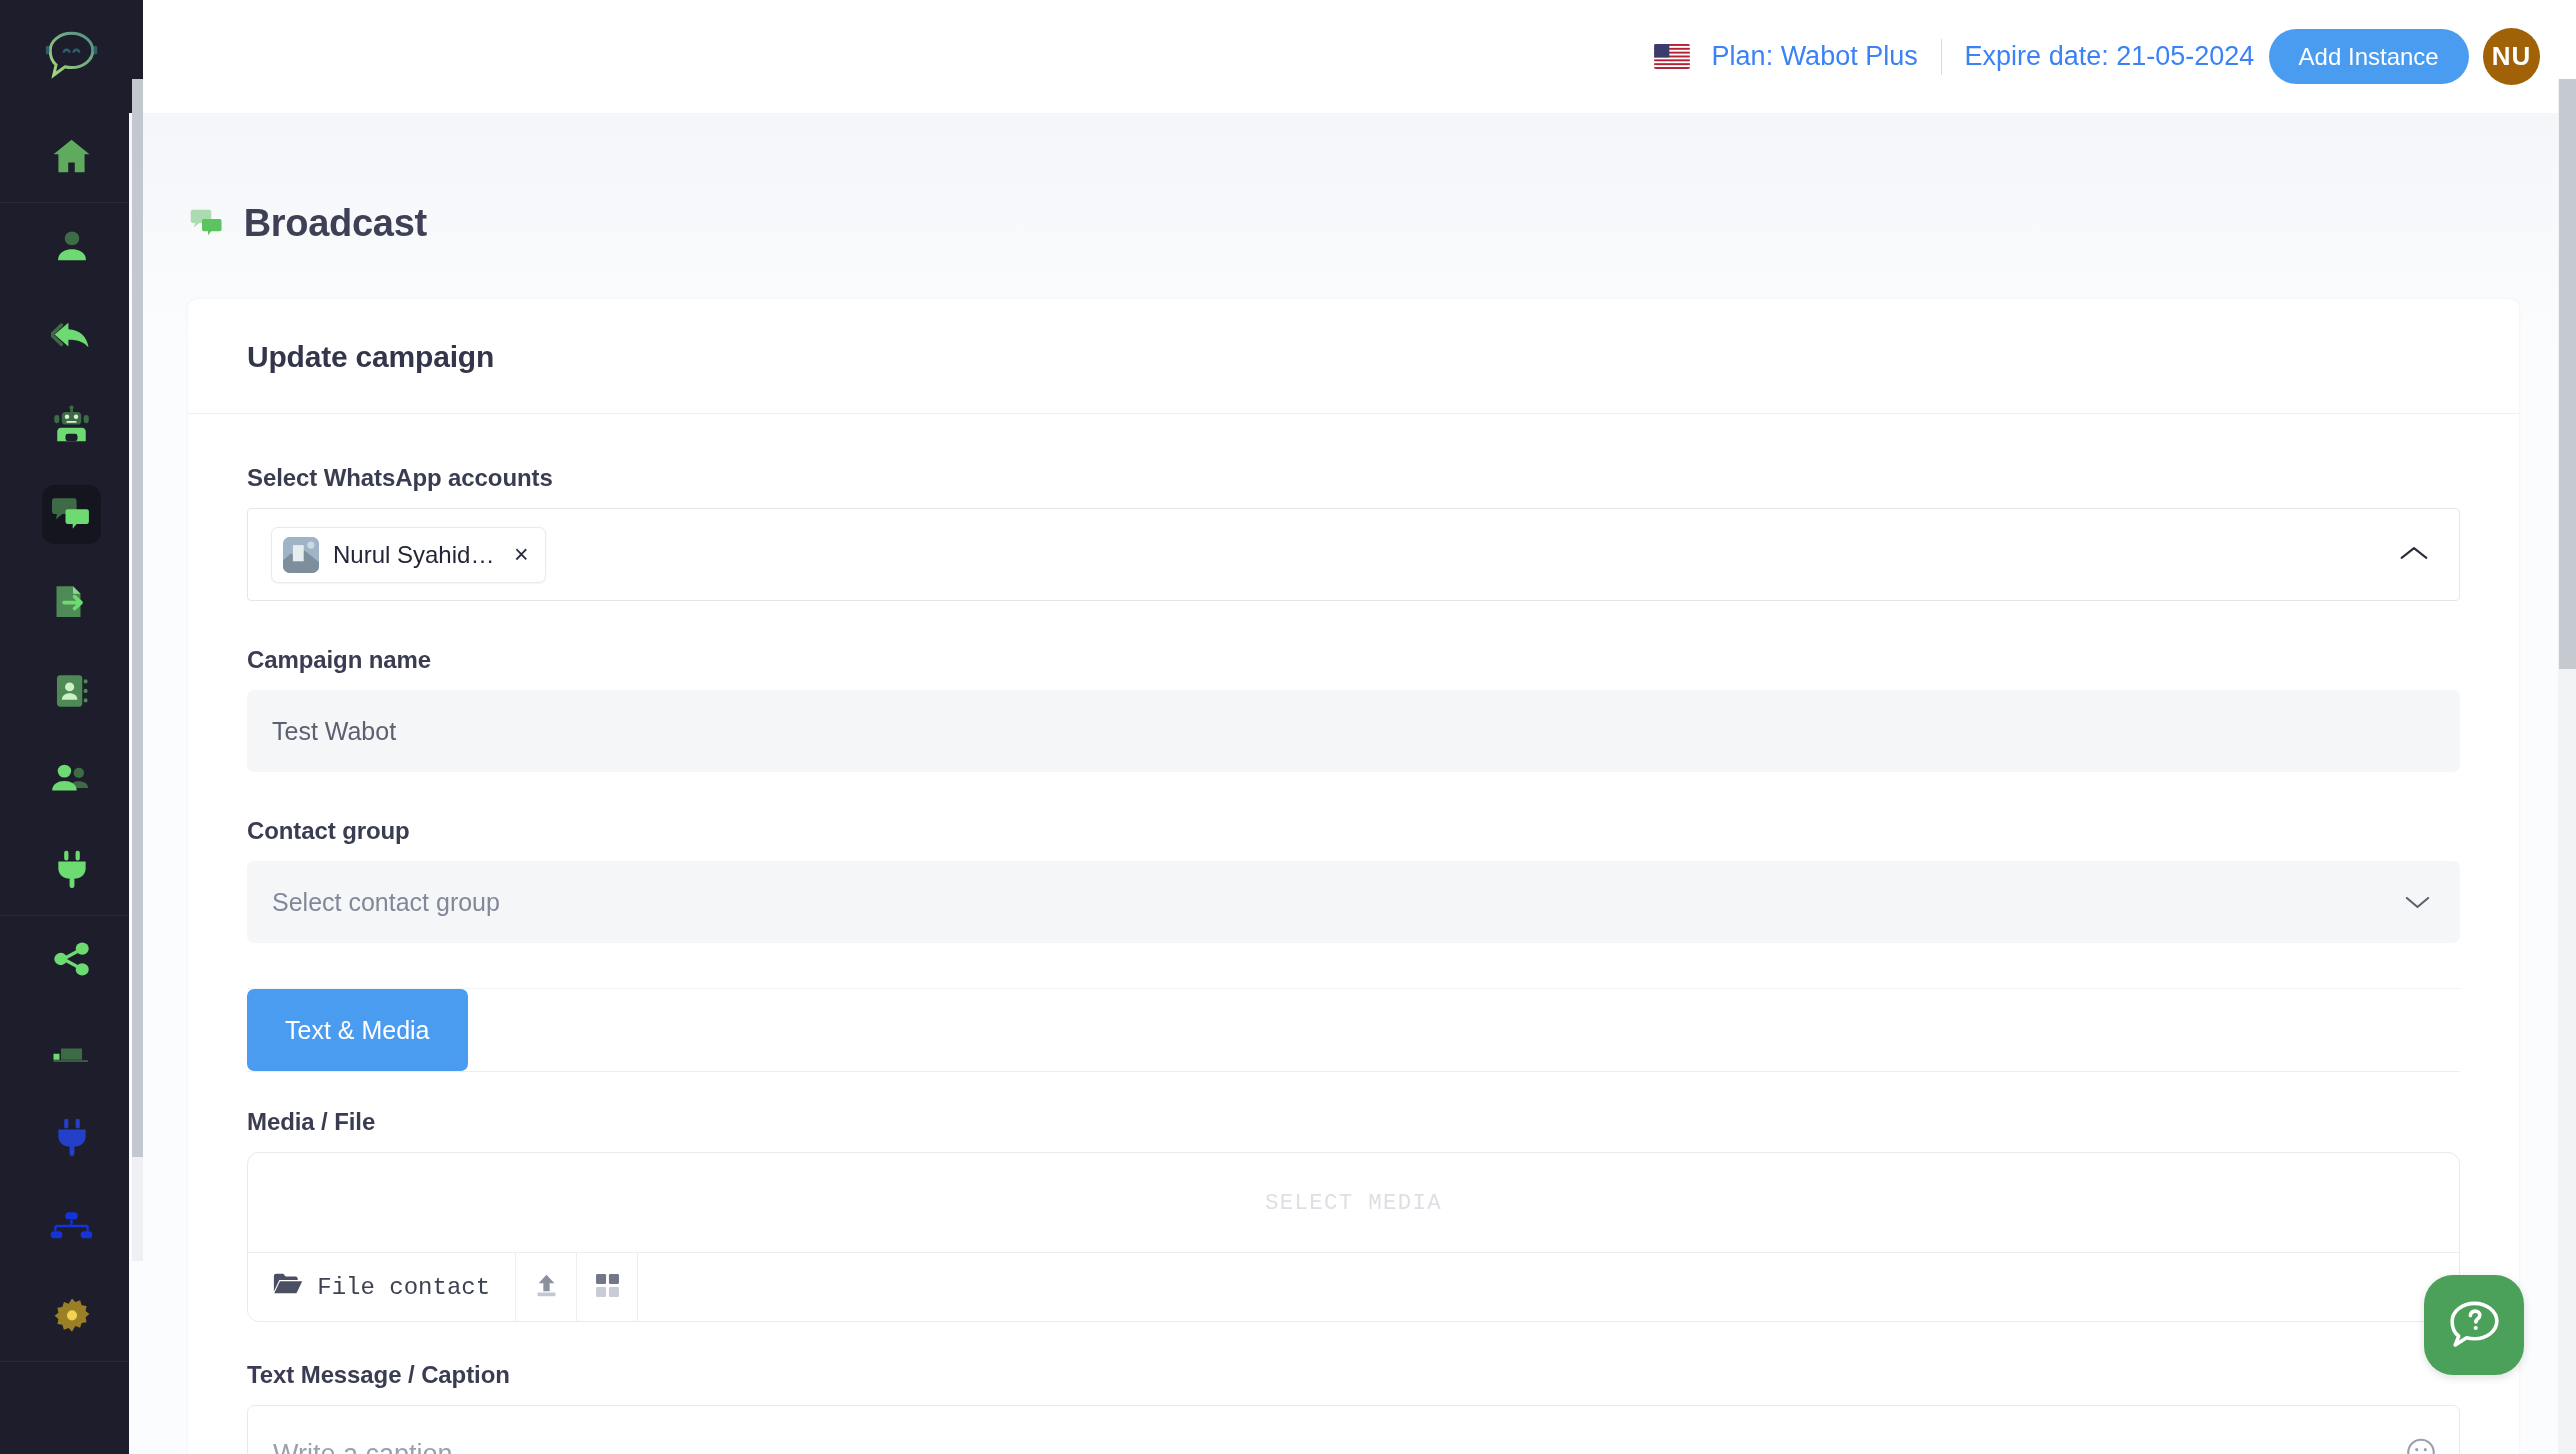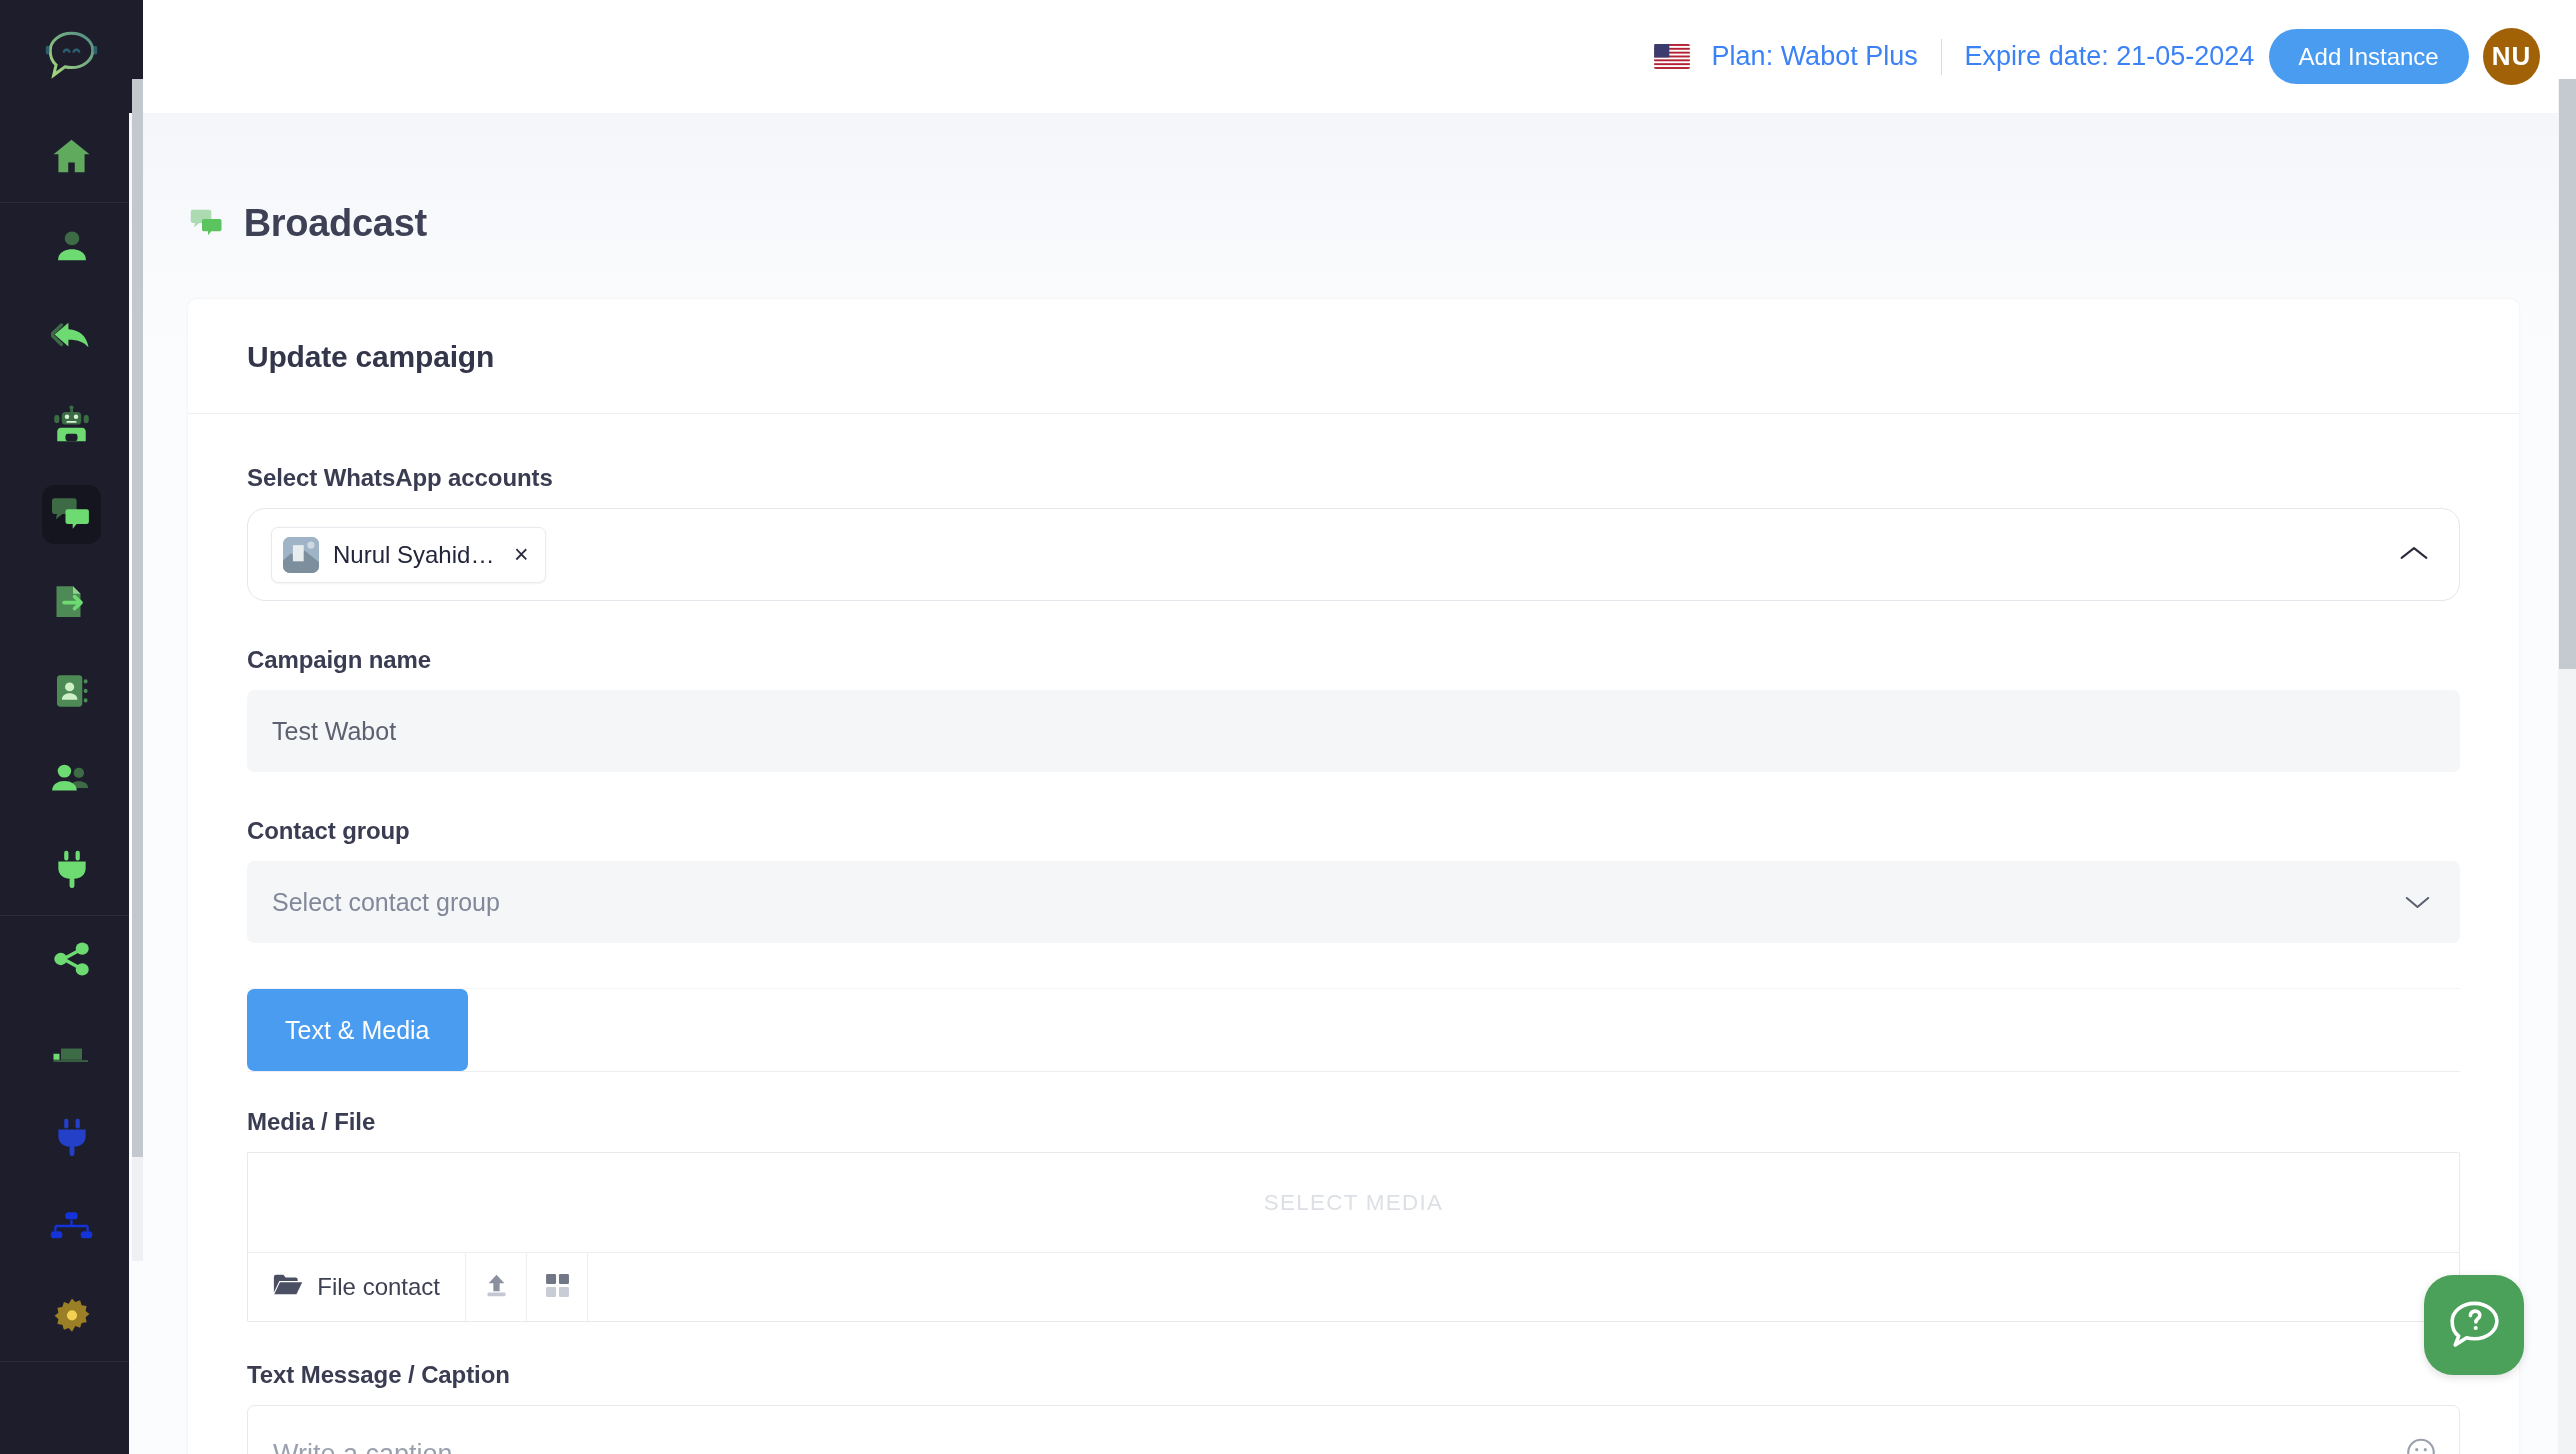--- a/index.html
+++ b/index.html
@@ -132,21 +132,21 @@
   .card-body { padding: 50px 59px 36px 59px; }
 
   .field-label {
     font-size: 24px; color: #3a3c52; font-weight: bold;
     margin-bottom: 16px; letter-spacing: -0.1px;
   }
 
   
   .multiselect {
     border: 0.9px solid #e3e6eb;
-    border-radius: 18px;
+    border-radius: 4px;
     background: #ffffff;
     min-height: 93px;
     display: flex; align-items: center;
     padding: 0 23px;
     position: relative;
     cursor: pointer;
   }
   .chip {
     display: inline-flex; align-items: center;
     background: #ffffff;
@@ -204,21 +204,22 @@
     border: none; border-radius: 7.2px;
     padding: 0 38px;
     cursor: pointer;
     font-family: "Liberation Sans", sans-serif;
   }
   .tab-fill { flex: 1; }
 
   
   .media-box {
     border: 0.9px solid #e8eaee;
-    border-radius: 1px;
+    border-radius: 12px;
+    font-family: Liberation Mono, monospace;
   }
   .media-drop {
     height: 100px;
     display: flex; align-items: center; justify-content: center;
     border-bottom: 0.9px solid #eceef2;
   }
   .media-drop span {
     font-size: 22.4px; color: #dcdfe4; letter-spacing: 1.3px;
   }
   .media-toolbar { display: flex; height: 68px; }

